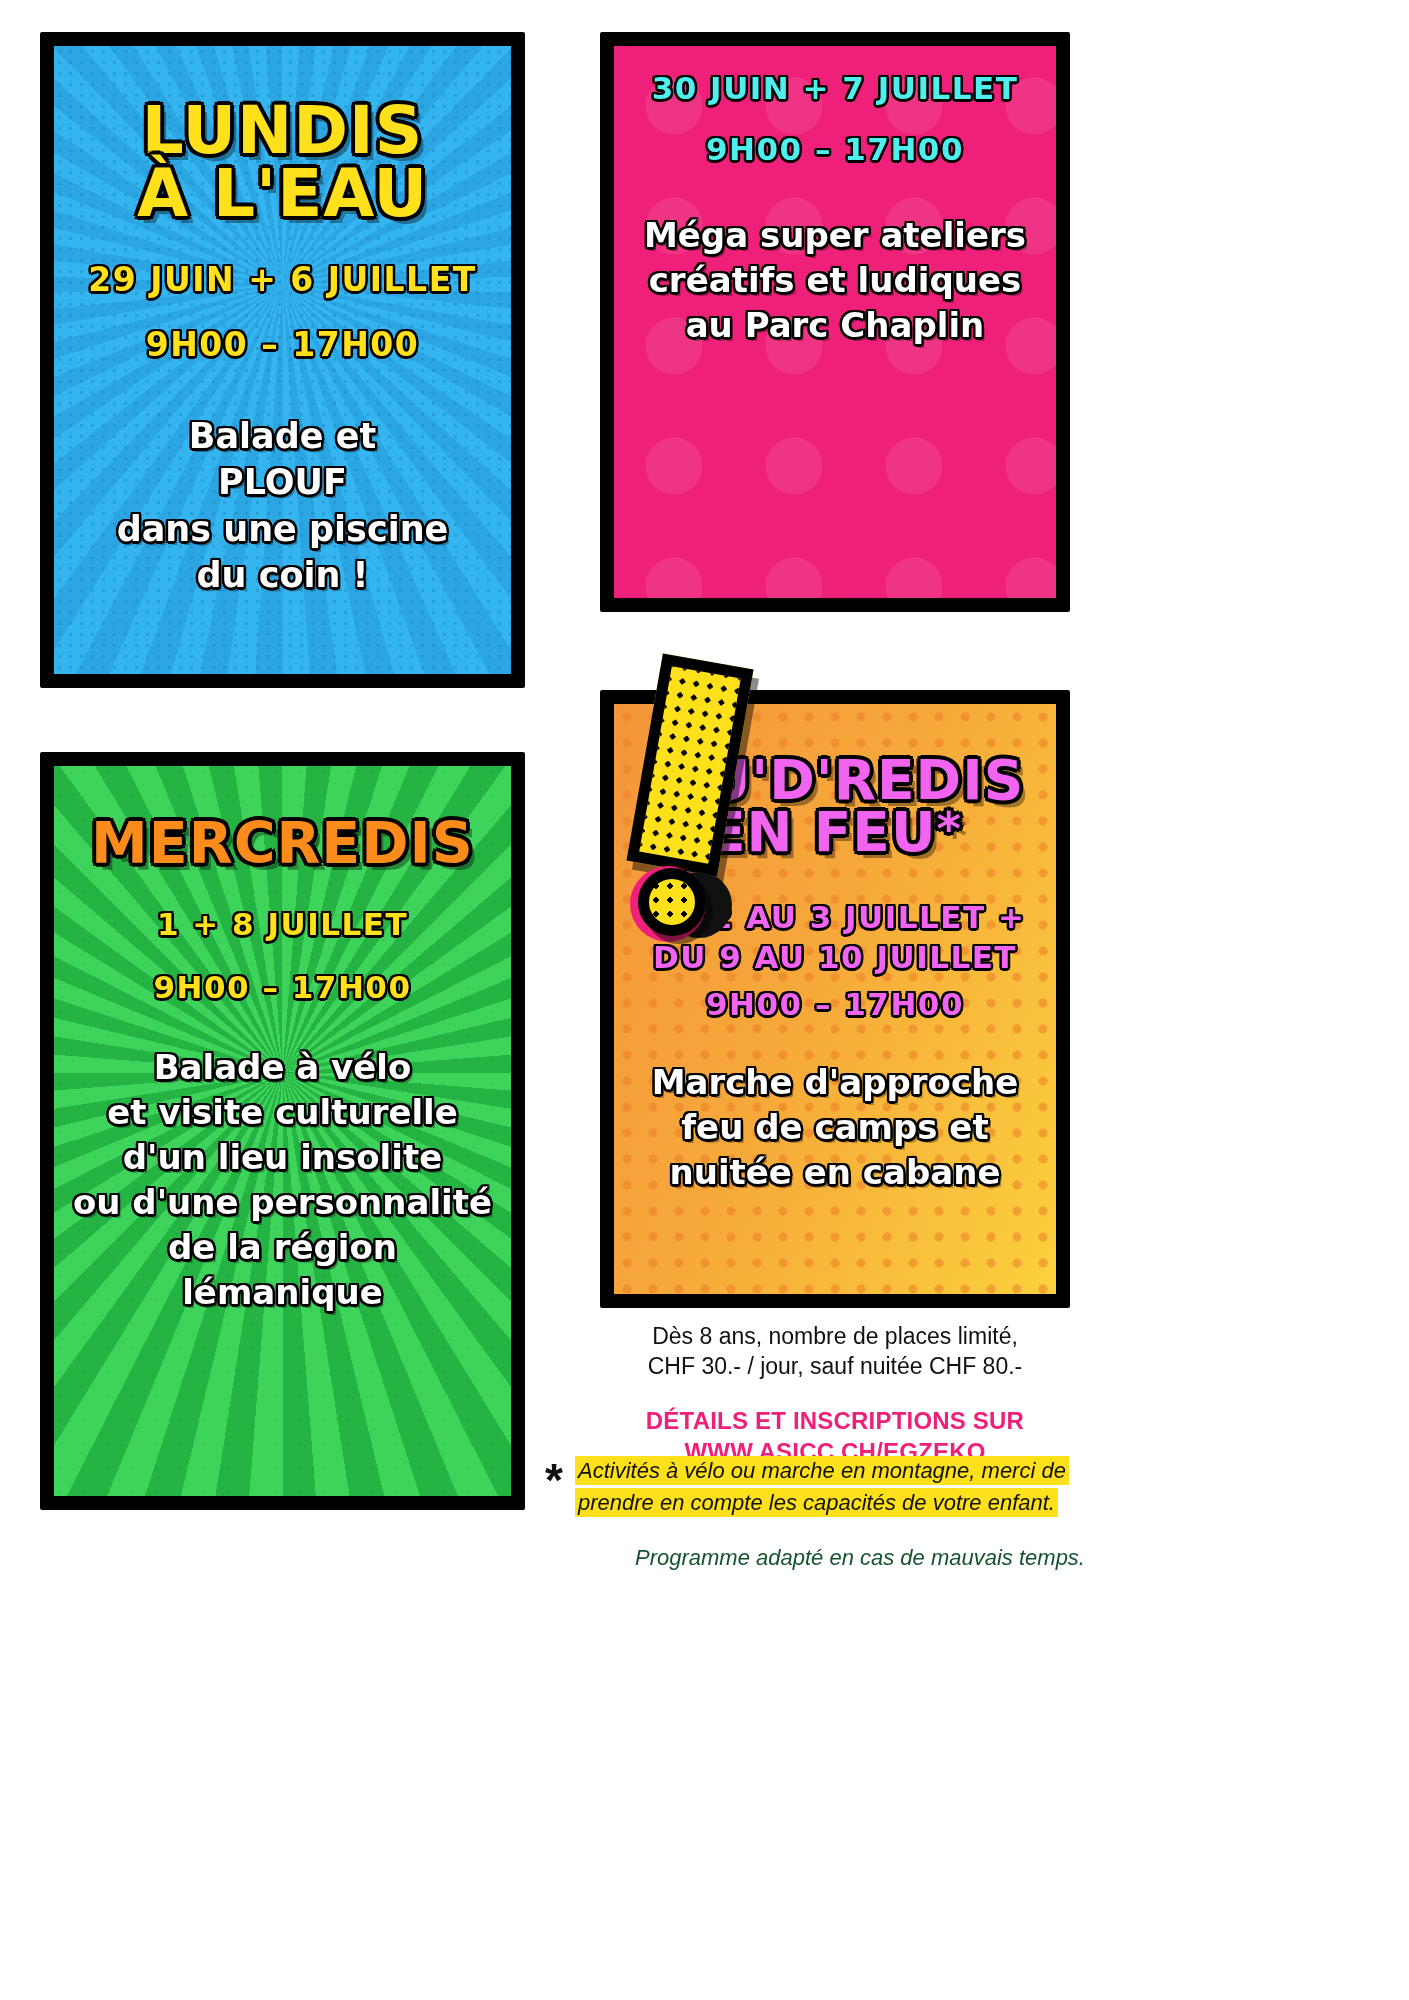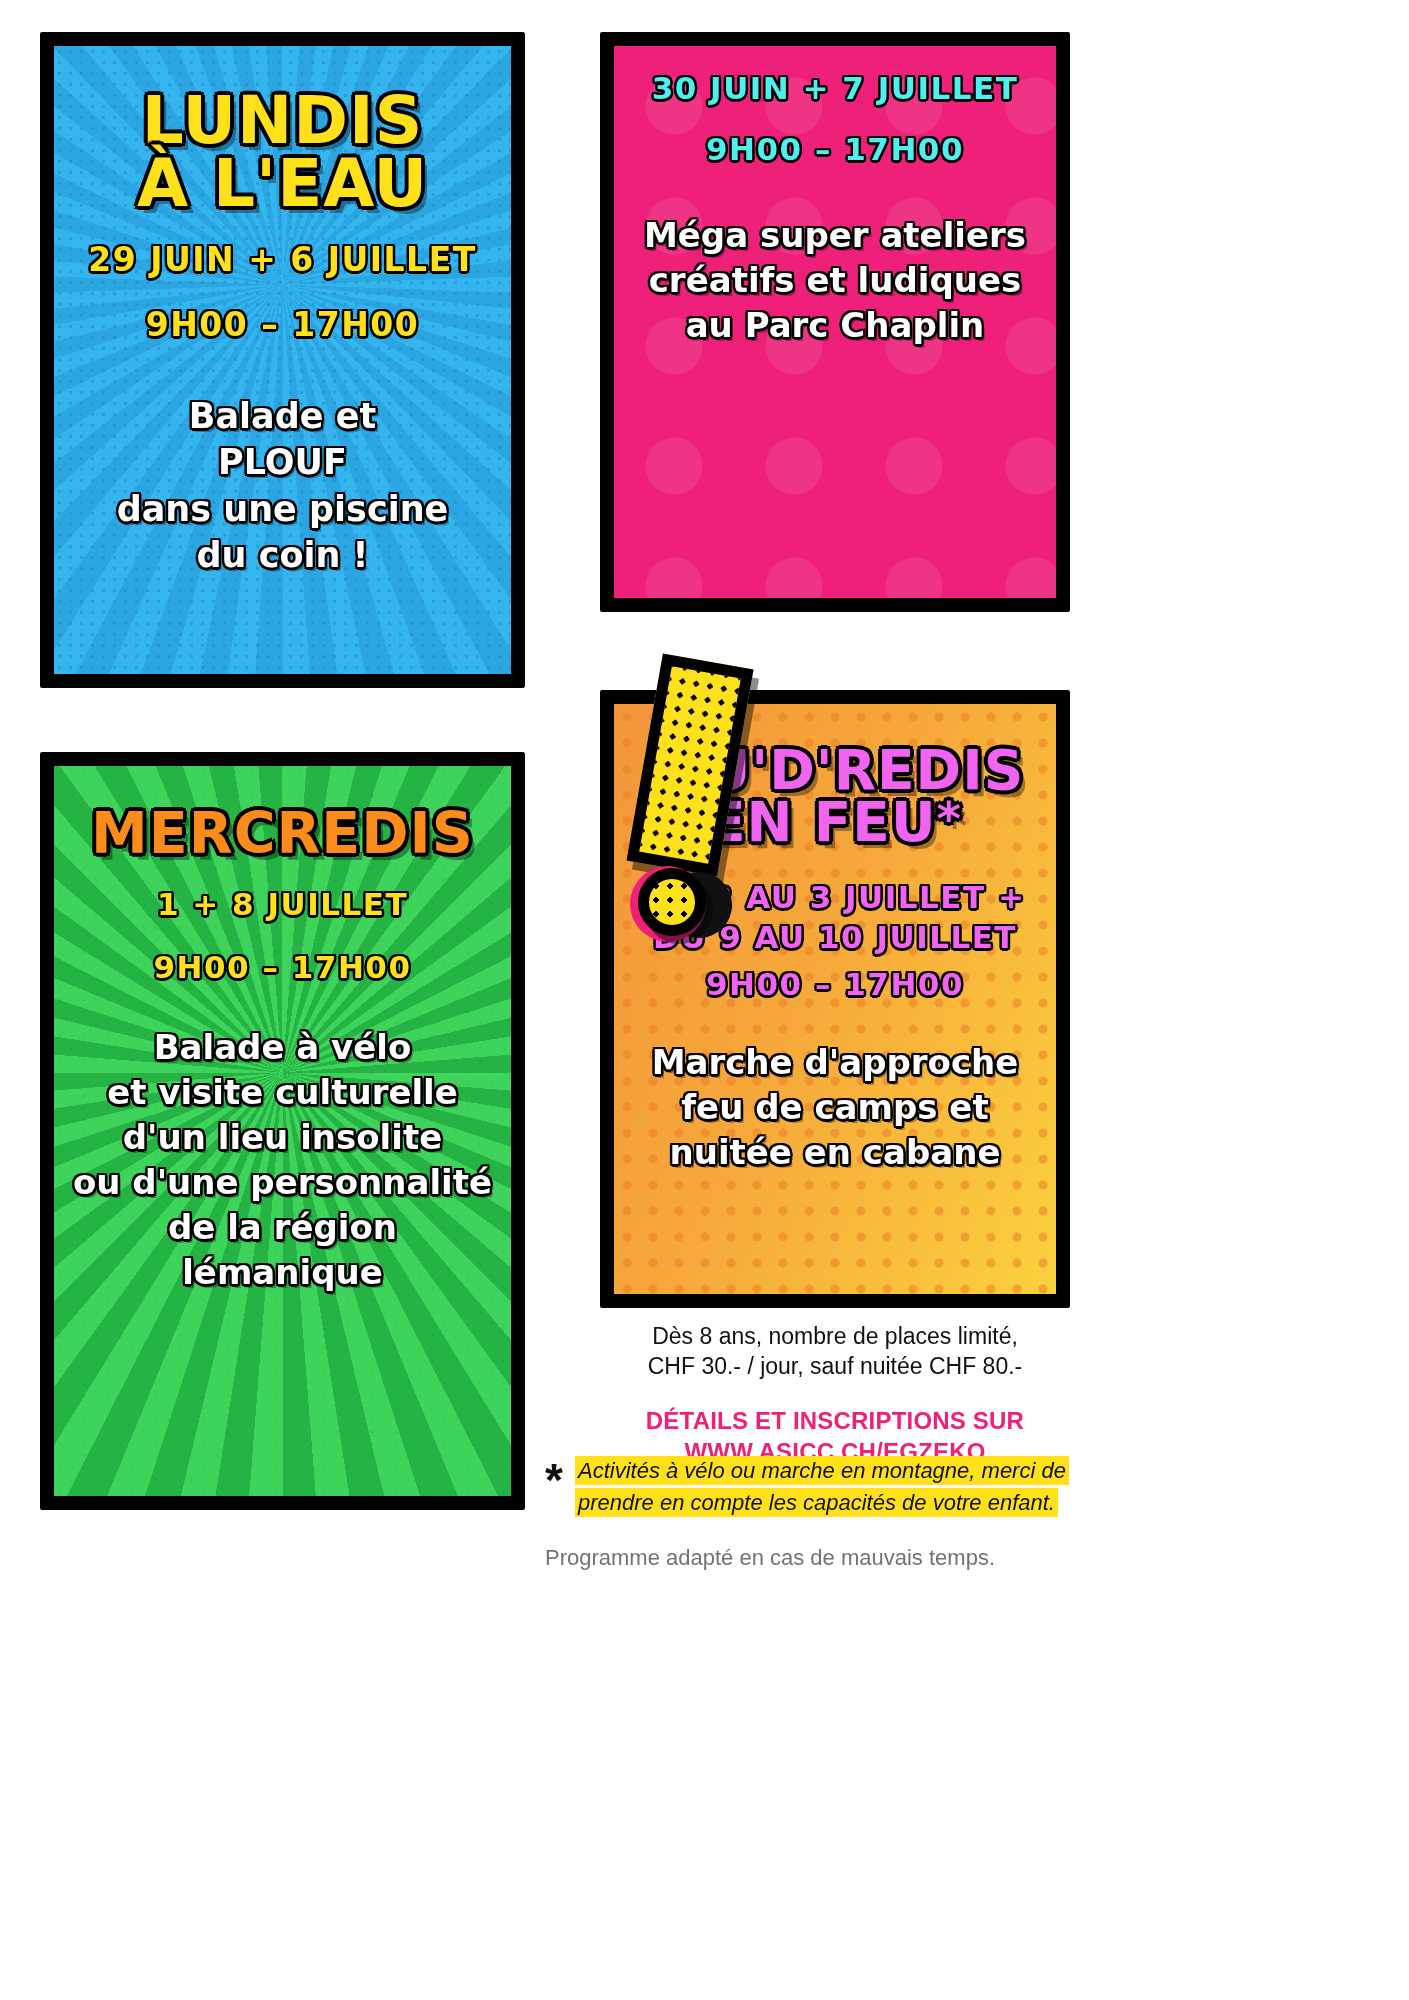--- a/index.html
+++ b/index.html
@@ -112,21 +112,21 @@
     box-sizing: border-box;
     padding: 0 14px;
   }
 
   
   .title {
     font-family: "DejaVu Sans", sans-serif;
     font-weight: bold;
     letter-spacing: 1px;
     line-height: 0.95;
-    margin: 0;
+    margin: 10px;
   }
   .title .l2 { display: block; }
 
   .subtitle {
     font-weight: bold;
     letter-spacing: 1.5px;
     line-height: 1.18;
     margin: 0;
   }
 
@@ -288,24 +288,25 @@
     box-decoration-break: clone;
     -webkit-box-decoration-break: clone;
     padding: 2px 3px;
     text-align: right;
   }
   #footnote-last {
     position: absolute;
     left: 545px;
     top: 1545px;
     width: 540px;
-    text-align: left;
+    text-align: right;
     font-family: "Liberation Sans", sans-serif;
+    font-style: italic;
     font-size: 22px;
-    color: #737373;
+    color: #14532d;
   }
 </style>
 </head>
 <body>
 
 <div class="poster">
 
   <div class="card" id="card-lundis">
     <div class="dots"></div>
     <div class="card-inner">

